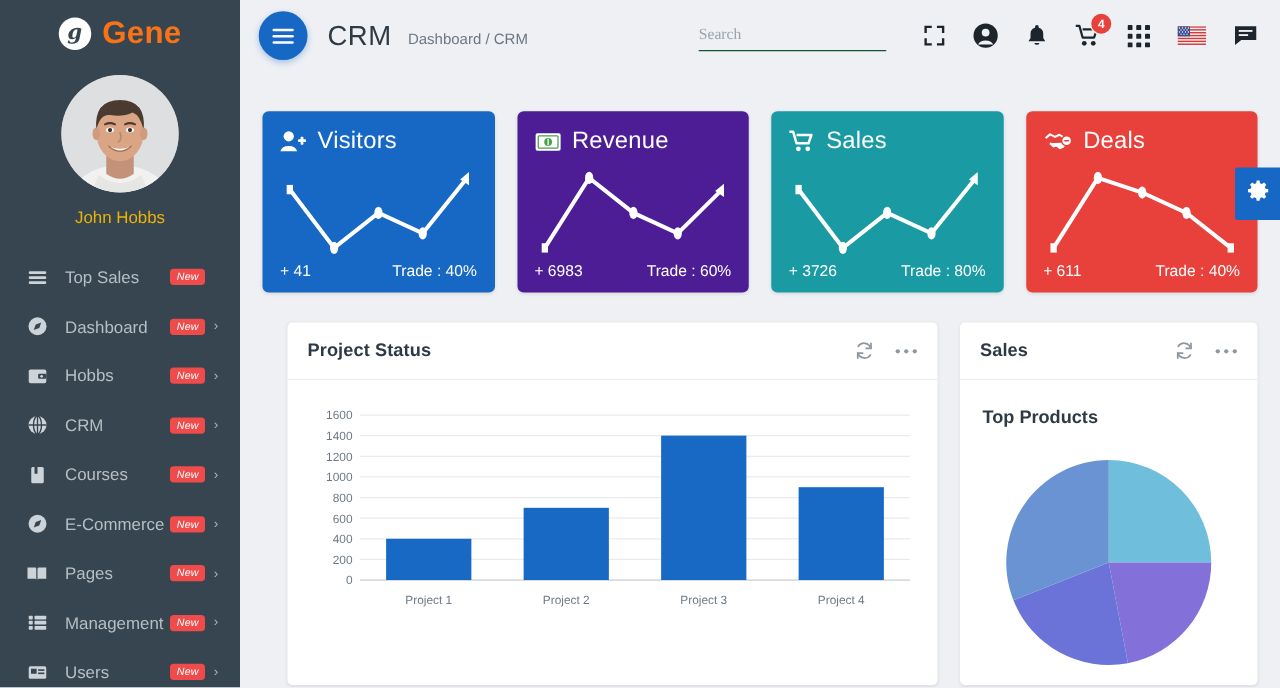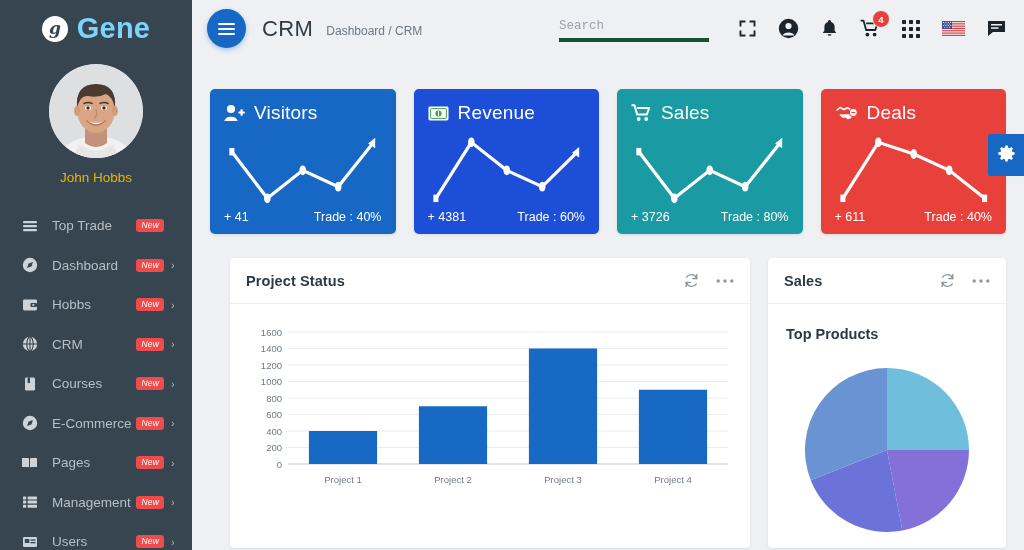--- a/index.html
+++ b/index.html
@@ -19,21 +19,21 @@
     overflow: hidden; position: relative;
   }
   .brand { display: flex; align-items: center; gap: 9px; margin-top: 12px; }
   .brand-mark {
     width: 26px; height: 26px; border-radius: 50%;
     background: #fff; color: #36454f;
     display: flex; align-items: center; justify-content: center;
     font-weight: bold; font-size: 17px; font-style: italic;
     font-family: "DejaVu Serif", serif; line-height: 1;
   }
-  .brand-name { color: #7dd3fc; font-size: 29px; font-weight: bold; letter-spacing: .2px; }
+  .brand-name { color: #f97316; font-size: 25px; font-weight: bold; letter-spacing: .2px; }
 
   .avatar-wrap { margin-top: 19px; }
   .avatar {
     width: 94px; height: 94px; border-radius: 50%;
     background: radial-gradient(circle at 50% 38%, #e9e9ea 0%, #d8d8da 55%, #c8c9cc 100%);
     overflow: hidden; position: relative;
   }
   .avatar svg { position: absolute; left: 0; top: 0; }
   .user-name { color: #eab308; font-size: 13.5px; margin-top: 12px; }
 
@@ -70,23 +70,23 @@
     align-items: center; justify-content: center; gap: 3px; cursor: pointer;
     box-shadow: 0 2px 5px rgba(23,104,196,.35);
   }
   .hamburger span { display: block; width: 17px; height: 2px; background: #fff; border-radius: 1px; }
   .page-title { font-size: 22px; color: #2e3a44; margin-left: 16px; letter-spacing: .4px; }
   .breadcrumb { font-size: 12px; color: #6d7782; margin-left: 13px; margin-top: 4px; }
   .topbar-spacer { flex: 1; }
 
   .search-box { width: 150px; margin-right: 30px; }
   .search-input {
-    width: 100%; border: none; border-bottom: 4px solid #14532d;
+    width: 100%; border: none; border-bottom: 1px solid #14532d;
     background: transparent; font-size: 12.5px; color: #0f172a;
-    padding: 3px 0 5px; outline: none; font-family: Liberation Mono, monospace;
+    padding: 3px 0 5px; outline: none; font-family: Liberation Serif, serif;
   }
   .search-input::placeholder { color: #9aa2ab; }
 
   .tb-icons { display: flex; align-items: center; gap: 22px; }
   .tb-icon { color: #1d252c; cursor: pointer; display: flex; align-items: center; position: relative; }
   .cart-badge {
     position: absolute; top: -9px; right: -10px;
     background: #e8413c; color: #fff; font-size: 9.5px;
     width: 18px; height: 18px; border-radius: 50%;
     display: flex; align-items: center; justify-content: center;
@@ -197,21 +197,21 @@
     <nav class="menu">
 
       <div class="menu-item">
         <span class="mi-icon">
           <svg width="16" height="16" viewBox="0 0 16 16" fill="currentColor">
               <rect x="1" y="3" width="14" height="2.2" rx="1"></rect>
               <rect x="1" y="7" width="14" height="2.2" rx="1"></rect>
               <rect x="1" y="11" width="14" height="2.2" rx="1"></rect>
             </svg>
         </span>
-        <span class="mi-label">Top Trade</span>
+        <span class="mi-label">Top Sales</span>
         <span class="badge-new">New</span>
         <span class="chev hidden">›</span>
       </div>
 
       <div class="menu-item">
         <span class="mi-icon">
           <svg width="16" height="16" viewBox="0 0 16 16" fill="currentColor">
               <circle cx="8" cy="8" r="7.2"></circle>
               <path d="M11 5 L6.6 6.6 L5 11 L9.4 9.4 Z" fill="#36454f"></path>
             </svg>
@@ -442,42 +442,42 @@
                 <circle cx="100" cy="38" r="4.2" fill="#fff"></circle>
                 <circle cx="145" cy="52" r="4.2" fill="#fff"></circle>
                 <path d="M183 15 L192 10 L192 19 Z" fill="#fff"></path>
               </svg></div>
           <div class="stat-foot">
             <span>+ 41</span>
             <span>Trade : 40%</span>
           </div>
         </div>
 
-        <div class="stat-card" id="card-1" style="background: #1d4ed8;">
+        <div class="stat-card" id="card-1" style="background: #4c1d95;">
           <div class="stat-head">
             <span class="sc-icon">
               <svg width="21" height="17" viewBox="0 0 21 17" fill="#fff">
                 <rect x="0.5" y="1.5" width="20" height="14" rx="1.4"></rect>
                 <rect x="2.6" y="3.6" width="15.8" height="9.8" rx=".8" fill="none" stroke="#46a04b" stroke-width="1"></rect>
                 <circle cx="10.5" cy="8.5" r="3.1" fill="#46a04b"></circle>
                 <rect x="10" y="6" width="1" height="5" fill="#fff"></rect>
               </svg>
             </span>
             <span class="stat-title">Revenue</span>
           </div>
           <div class="spark"><svg viewBox="0 0 200 72" width="100%" height="100%" preserveAspectRatio="none">
                 <polyline points="10,62 55,14 100,38 145,52 190,22" fill="none" stroke="#fff" stroke-width="3.2" vector-effect="non-scaling-stroke"></polyline>
                 <rect x="6.8" y="58.8" width="6.4" height="6.4" fill="#fff"></rect>
                 <circle cx="55" cy="14" r="4.2" fill="#fff"></circle>
                 <circle cx="100" cy="38" r="4.2" fill="#fff"></circle>
                 <circle cx="145" cy="52" r="4.2" fill="#fff"></circle>
                 <path d="M183 23 L192 18 L192 27 Z" fill="#fff"></path>
               </svg></div>
           <div class="stat-foot">
-            <span>+ 4381</span>
+            <span>+ 6983</span>
             <span>Trade : 60%</span>
           </div>
         </div>
 
         <div class="stat-card" id="card-2" style="background: rgb(26, 155, 164);">
           <div class="stat-head">
             <span class="sc-icon">
               <svg width="21" height="18" viewBox="0 0 21 18" fill="#fff">
                 <path d="M0.5 1.3 h3 l2.7 9.3 h9.6 l2.3 -6.6 H6.2" stroke="#fff" stroke-width="2" fill="none" stroke-linejoin="round"></path>
                 <circle cx="7.7" cy="15" r="1.9"></circle>

